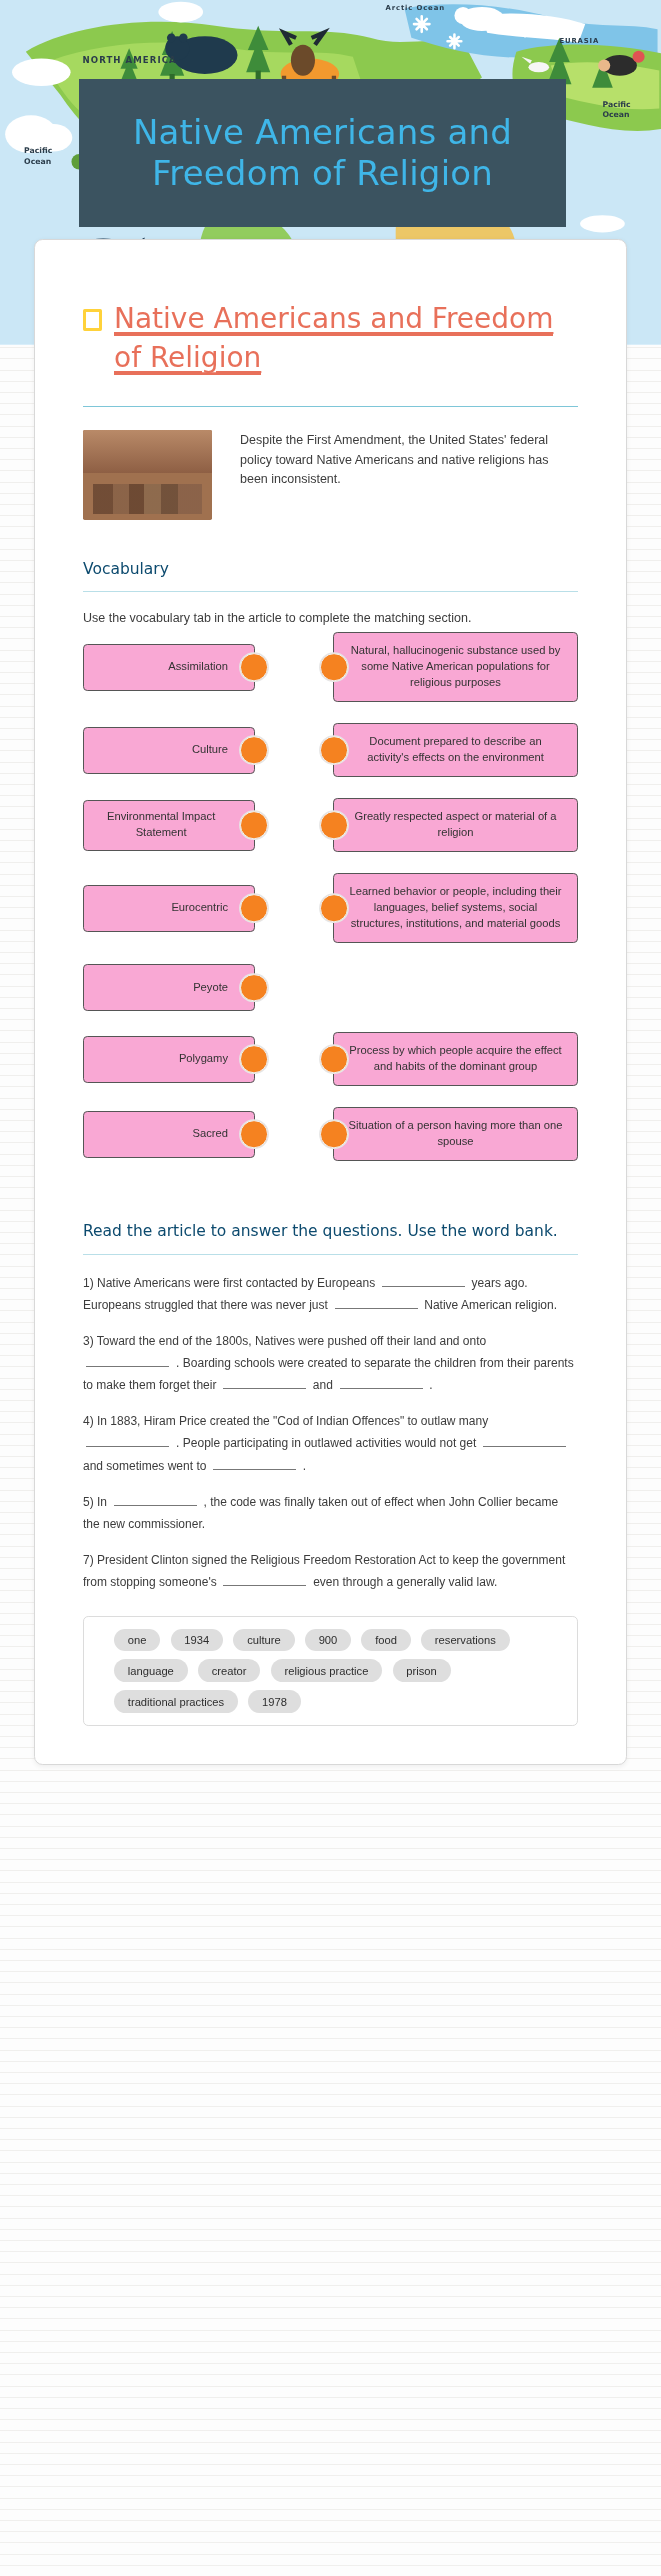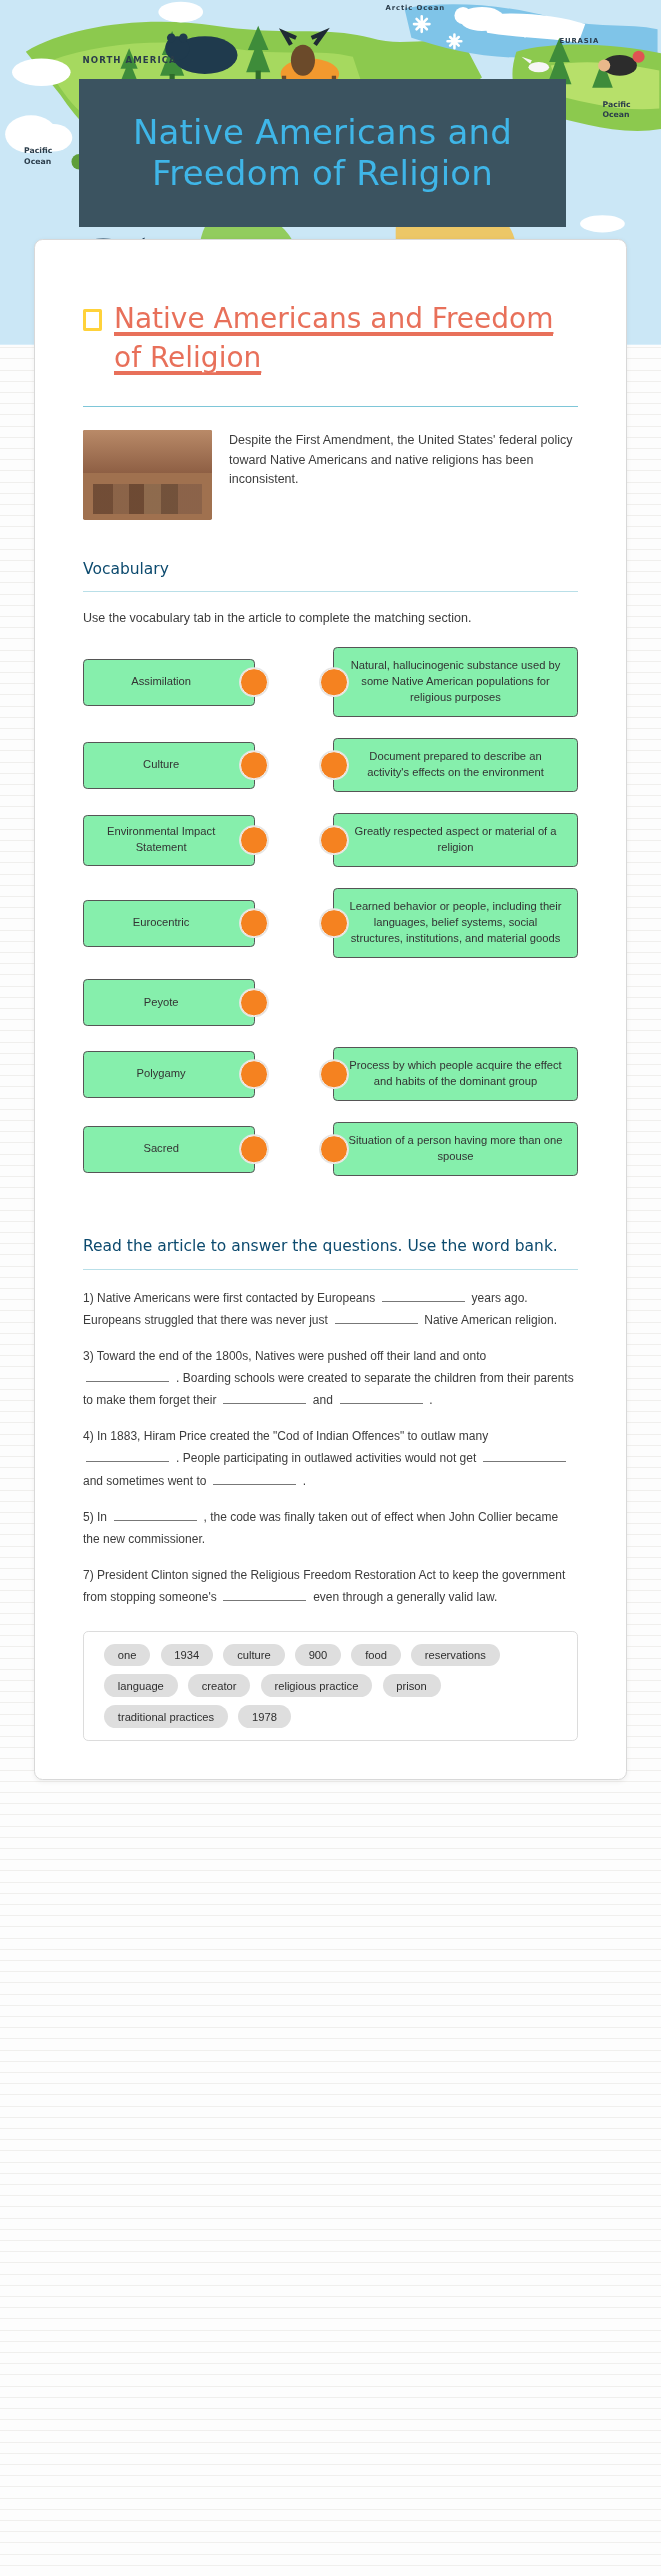--- a/index.html
+++ b/index.html
@@ -95,21 +95,21 @@
     text-decoration: underline;
     text-decoration-color: #e8705a;
     text-underline-offset: 4.3px;
     text-decoration-thickness: 1.7px;
   }
 
   .rule { height:0.9px; background:#7ec6d8; margin: 29px 0 22.4px 0; }
   .rule-thin { height:0.9px; background:#b9dfe8; margin: 6.9px 0 17px 0; }
 
   
-  .intro { display:flex; gap: 17px; align-items:flex-start; }
+  .intro { display:flex; gap: 28px; align-items:flex-start; }
   .intro-img {
     width: 129px; height: 90px;
     flex:0 0 auto;
     border-radius: 1.7px;
     background:
       radial-gradient(ellipse at 30% 65%, #3a2b20 0 16%, rgba(58,43,32,0) 60%),
       radial-gradient(ellipse at 62% 72%, #4a3526 0 14%, rgba(74,53,38,0) 62%),
       linear-gradient(180deg,#a8apx 0,#a8755a 0%, #9d6a4f 38%, #b58263 62%, #8d5c41 100%);
     background-color:#a0714f;
     position:relative; overflow:hidden;
@@ -137,46 +137,46 @@
     color: #0c4a6e;
     font-size: 15.5px;
     font-family: "DejaVu Sans", sans-serif;
     font-weight: 400;
     padding-bottom: 6.9px;
   }
   .section-head { margin-top: 40px; }
   .instruction {
     font-size: 12.5px;
     color: #3c3c3c;
-    margin-bottom: 19px;
+    margin-bottom: 4px;
     line-height:1.5;
   }
 
   
   .match-list { display:flex; flex-direction: column; }
   .match-row {
     display: grid;
     grid-template-columns: 172px 1fr;
     column-gap: 78px;
     align-items: center;
     margin-bottom: 20.7px;
     position: relative;
   }
   .term-box, .def-box {
     border: 0.9px solid #555;
     border-radius: 4.3px;
-    background: #86efac;
+    background: #f9a8d4;
     position: relative;
     font-size: 11.2px;
     color: #333;
     line-height: 1.42;
     text-align: center;
     display: flex;
     align-items: center;
-    justify-content: center;
+    justify-content: flex-end;
   }
   .term-box { min-height: 47px; padding: 8.6px 26px 8.6px 10.3px; }
   .def-box  { min-height: 47px; padding: 10.3px 13.8px; }
   .dot {
     position: absolute;
     width: 27.6px; height: 27.6px;
     border-radius: 50%;
     background: #f58220;
     border: 1.7px solid #f1f1f1;
     box-shadow: 0 0 0 0.9px #e6e6e6;
@@ -195,21 +195,21 @@
     height: 12px;
     margin: 0 3.4px;
     vertical-align: baseline;
   }
 
   
   .wordbank {
     margin-top: 22.4px;
     border: 0.9px solid #dcdcdc;
     border-radius: 5.2px;
-    padding: 12px 20px;
+    padding: 12px 30px;
     display: flex;
     flex-wrap: wrap;
     gap: 8.6px 10.3px;
     justify-content: flex-start;
   }
   .chip {
     background: #dedede;
     border-radius: 12px;
     padding: 5.2px 13.8px;
     font-size: 11.2px;

